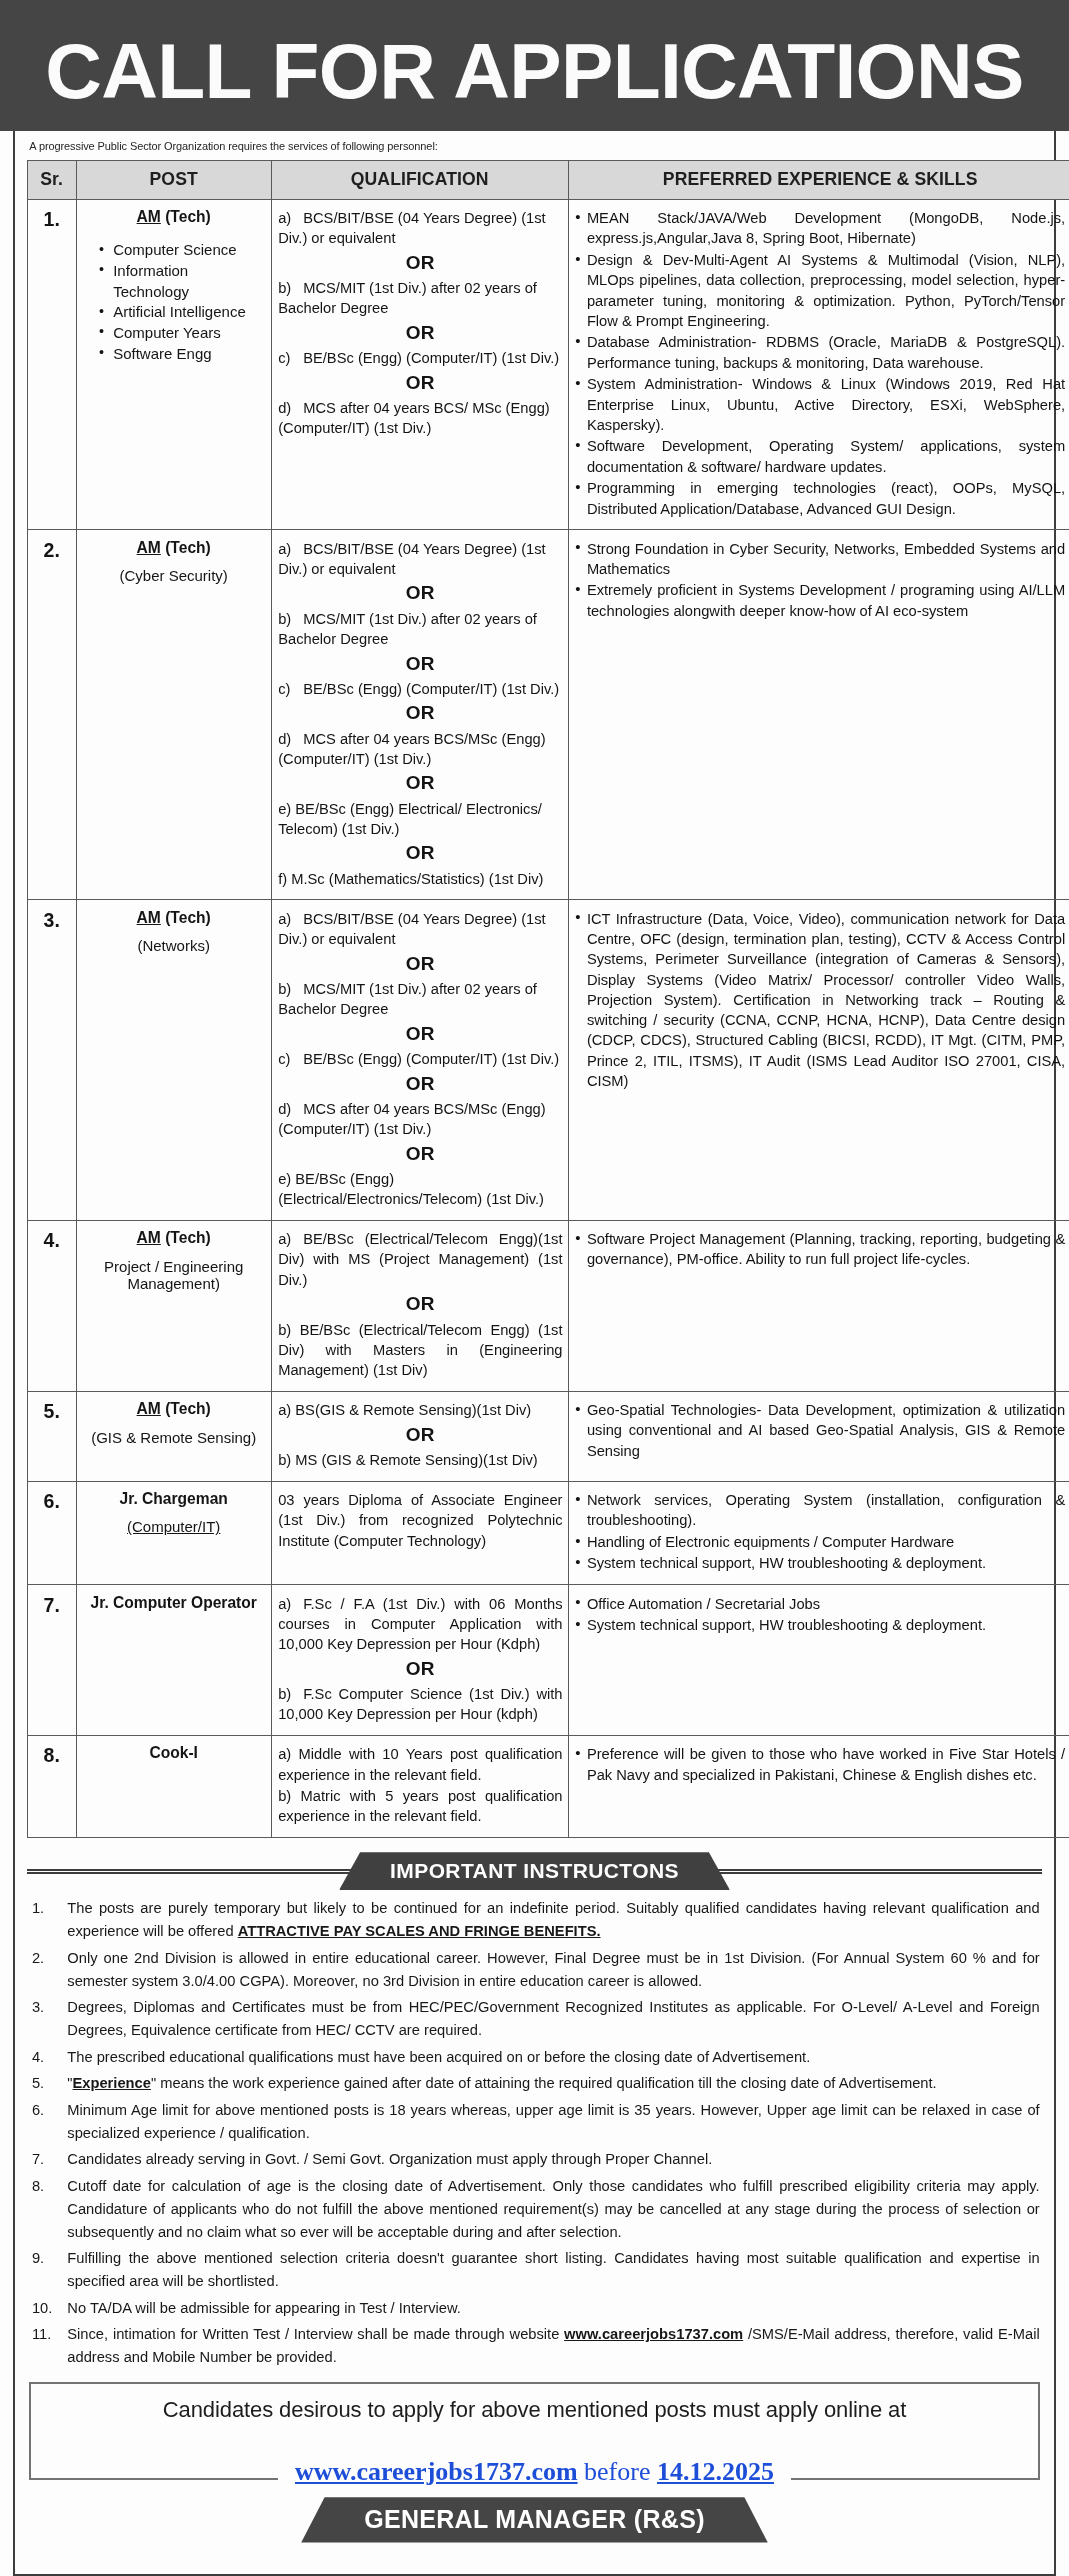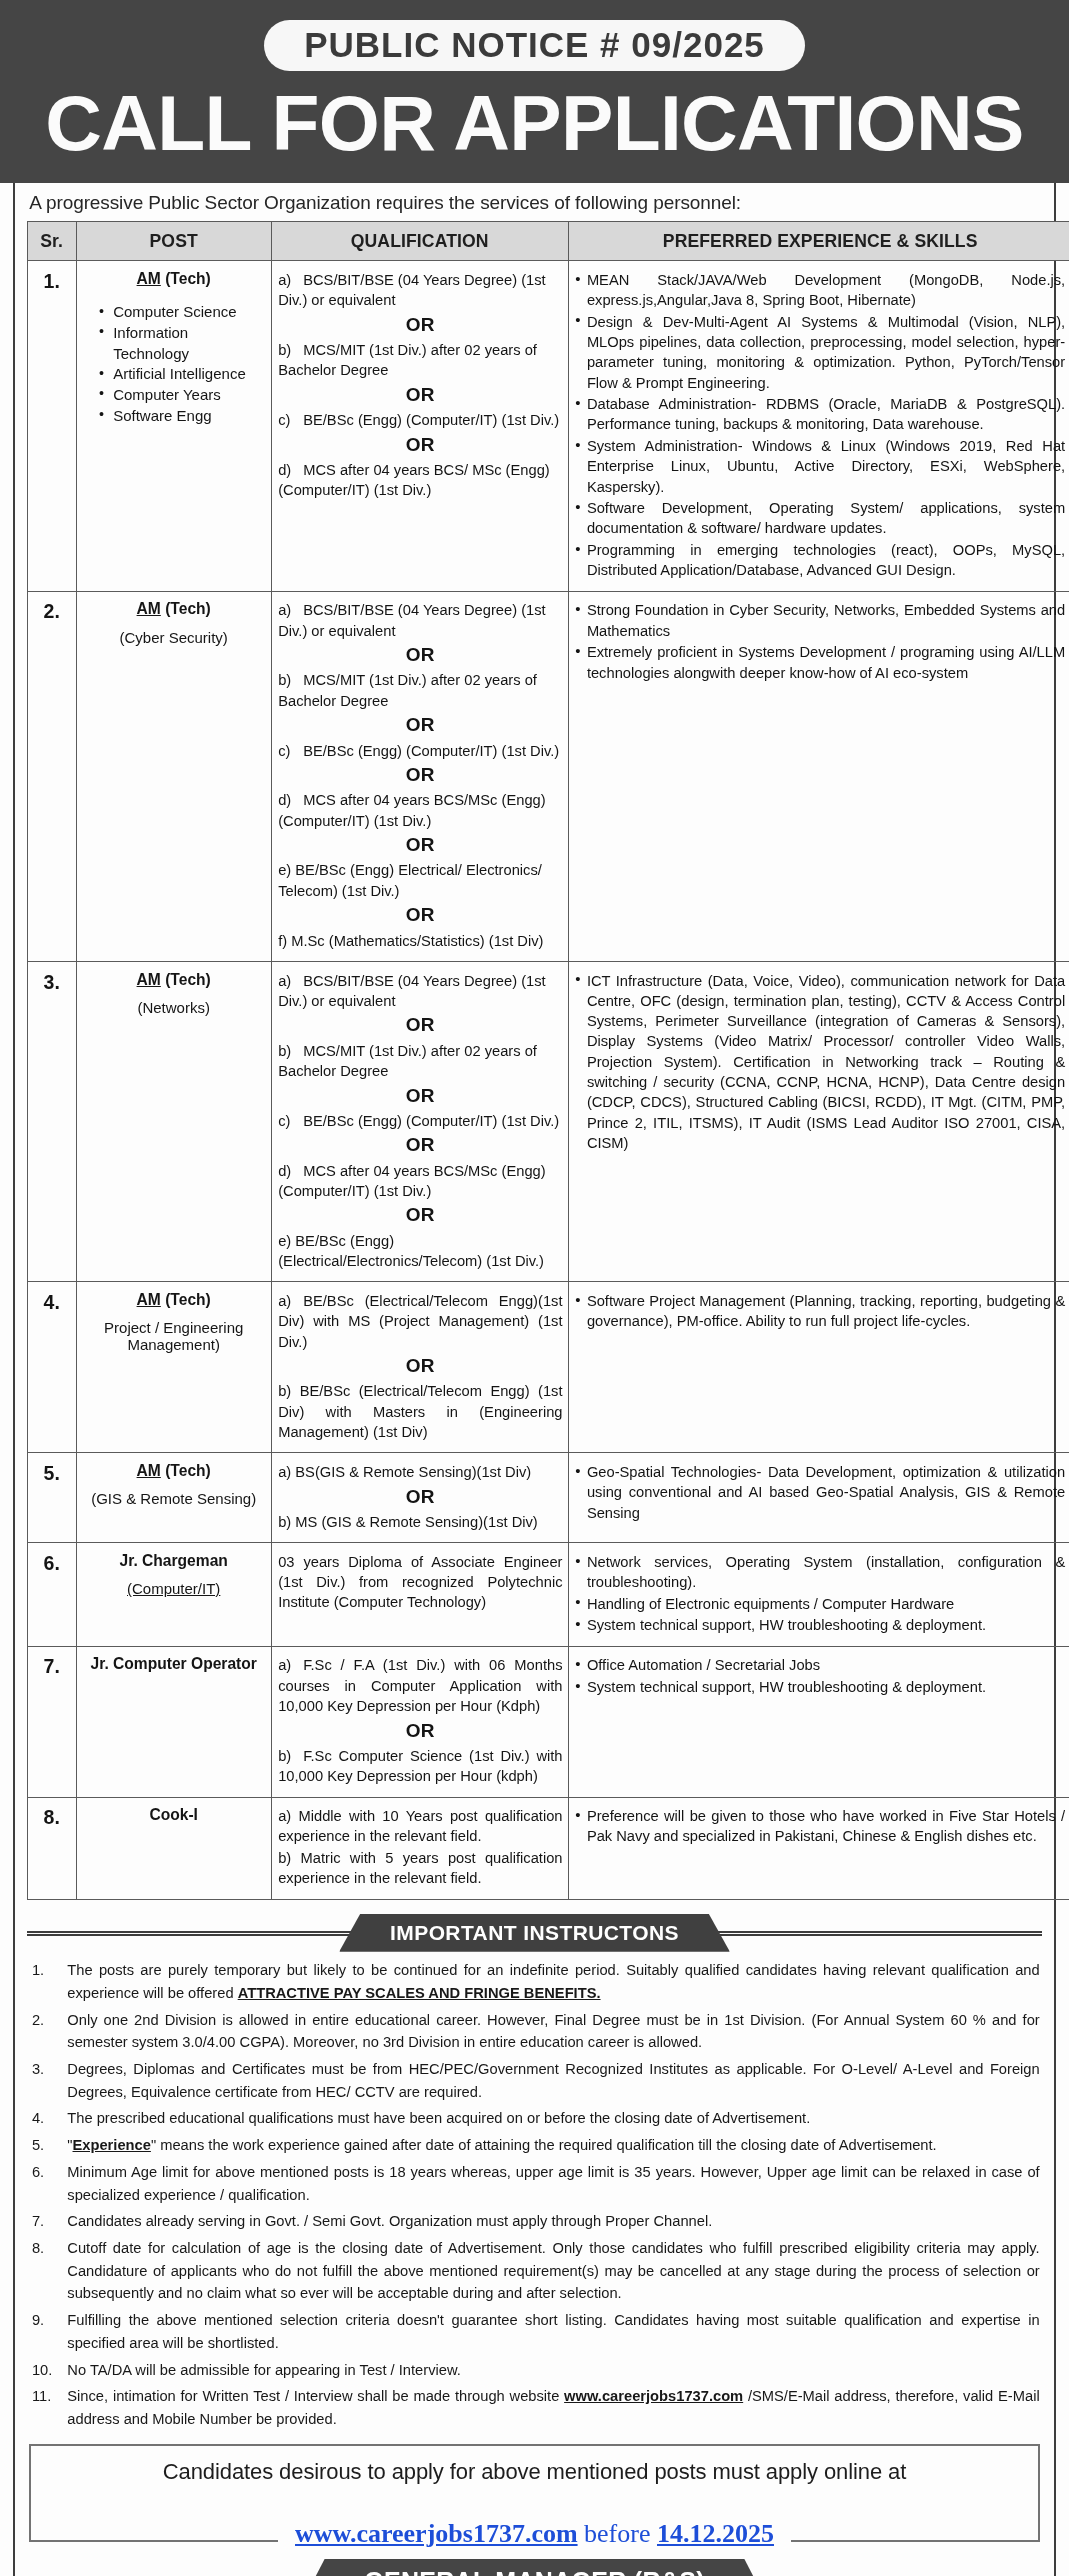--- a/index.html
+++ b/index.html
@@ -55,21 +55,21 @@
   .body-frame {
     border: 2px solid #3d3d3d;
     border-top: none;
     margin: 0 13px 0 13px;
     padding: 0;
     background: #fdfdfd;
     flex: 1;
   }
 
   .intro {
-    font-size: 19px;
+    font-size: 11px;
     color: #262626;
     padding: 9px 0 7.8px 14.3px;
     letter-spacing: -0.1px;
   }
 
   
   table.jobs {
     border-collapse: collapse;
     width: calc(100% - 23.4px);
     margin: 0 11.7px 0 11.7px;
@@ -277,23 +277,20 @@
     padding: 7.8px 63px 8.5px 63px;
     clip-path: polygon(23.4px 0, calc(100% - 23.4px) 0, 100% 100%, 0 100%);
   }
 </style>
 </head>
 <body>
 
 <div class="page">
 
   <div class="banner">
-    <div class="pill-wrap">
-      <div class="notice-pill">PUBLIC NOTICE # 09/2025</div>
-    </div>
     <div class="banner-title">CALL FOR APPLICATIONS</div>
   </div>
 
   <div class="body-frame">
 
     <div class="intro">A progressive Public Sector Organization requires the services of following personnel:</div>
 
     <table class="jobs">
       <colgroup>
         <col class="c-sr">

